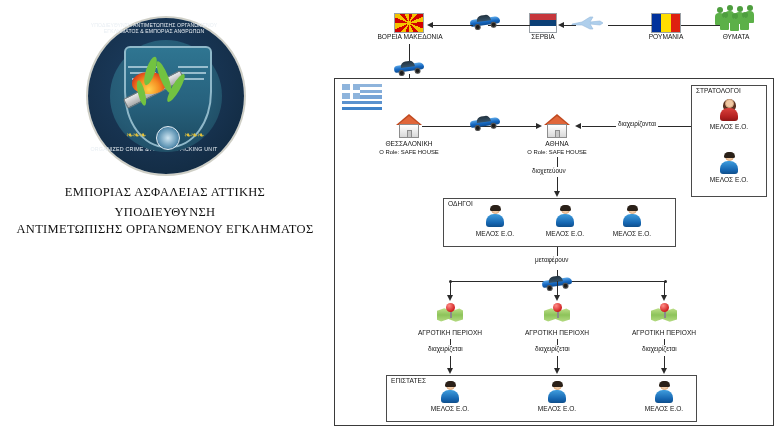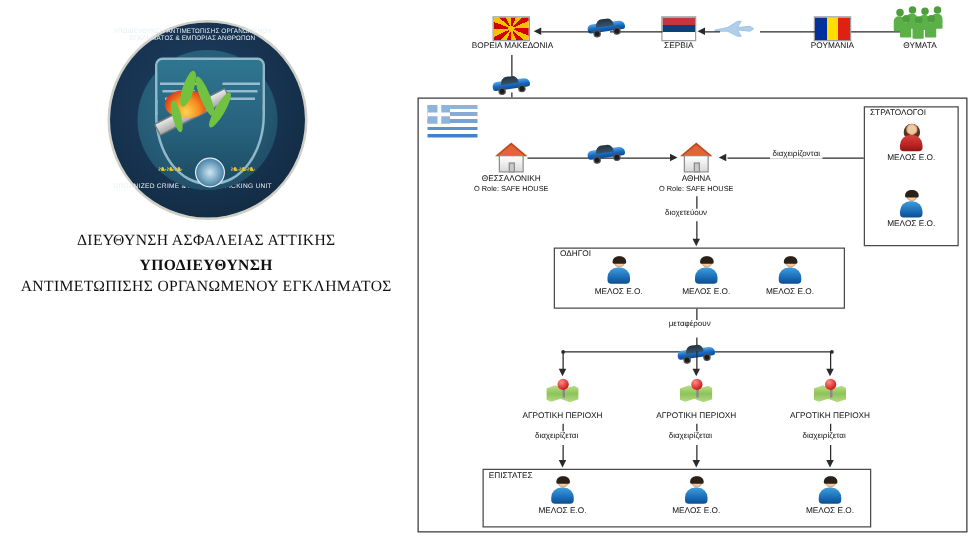--- a/index.html
+++ b/index.html
@@ -58,21 +58,21 @@
     position:absolute;left:0;width:156px;text-align:center;
     font-family:"Liberation Sans", sans-serif;color:#e8eef3;
   }
   .ring-top{top:12px;font-size:5.1px;letter-spacing:.1px;}
   .ring-bottom{top:136px;font-size:5.3px;letter-spacing:.2px;}
   #org-caption{
     position:absolute;left:0;top:185px;width:330px;text-align:center;
     font-family:"Liberation Serif", serif;color:#111;
   }
   #org-caption .l1{font-size:12.5px;letter-spacing:.3px;margin-bottom:5px;}
-  #org-caption .l2{font-size:12.5px;letter-spacing:.3px;margin-bottom:2px;font-weight:bold;}
+  #org-caption .l2{font-size:12.5px;letter-spacing:.3px;margin-bottom:2px;}
   #org-caption .l3{font-size:12.5px;letter-spacing:.3px;margin-bottom:2px;}
   #org-caption .l4{font-size:12.5px;letter-spacing:.3px;}
 
   
   #diagram{position:absolute;left:330px;top:0;width:452px;height:432px;}
   .panel{
     position:absolute;left:4px;top:78px;width:440px;height:348px;
     border:1px solid #3a3a3a;background:#ffffff;box-sizing:border-box;
   }
   .box{position:absolute;border:1px solid #4a4a4a;background:#fff;box-sizing:border-box;}
@@ -221,21 +221,21 @@
       <span class="snake" style="left:84px;top:50px;width:8px;height:34px;transform:rotate(-22deg);"></span>
       <span class="snake" style="left:96px;top:62px;width:8px;height:32px;transform:rotate(30deg);"></span>
       <span class="snake" style="left:62px;top:70px;width:7px;height:26px;transform:rotate(-14deg);"></span>
 
       <div class="laurel" style="left:50px;">❧❧❧</div>
       <div class="laurel" style="left:108px;">❧❧❧</div>
       <div class="badge-seal-center"></div>
     </div>
 
     <div id="org-caption">
-      <div class="l1">ΔΙΕΥΘΥΝΣΗ ΑΣΦΑΛΕΙΑΣ ΑΤΤΙΚΗΣ</div>
+      <div class="l1">ΕΜΠΟΡΙΑΣ ΑΣΦΑΛΕΙΑΣ ΑΤΤΙΚΗΣ</div>
       <div class="l2">ΥΠΟΔΙΕΥΘΥΝΣΗ</div>
       <div class="l3">ΑΝΤΙΜΕΤΩΠΙΣΗΣ ΟΡΓΑΝΩΜΕΝΟΥ ΕΓΚΛΗΜΑΤΟΣ</div>
     </div>
   </div>
 
   <div id="diagram">
 
     <div class="line-h" style="left:345px;top:25px;width:49px;"></div>
     <div class="victims" style="left:384px;top:5px;">
       <div class="vp" style="left:1px;top:2px;">

